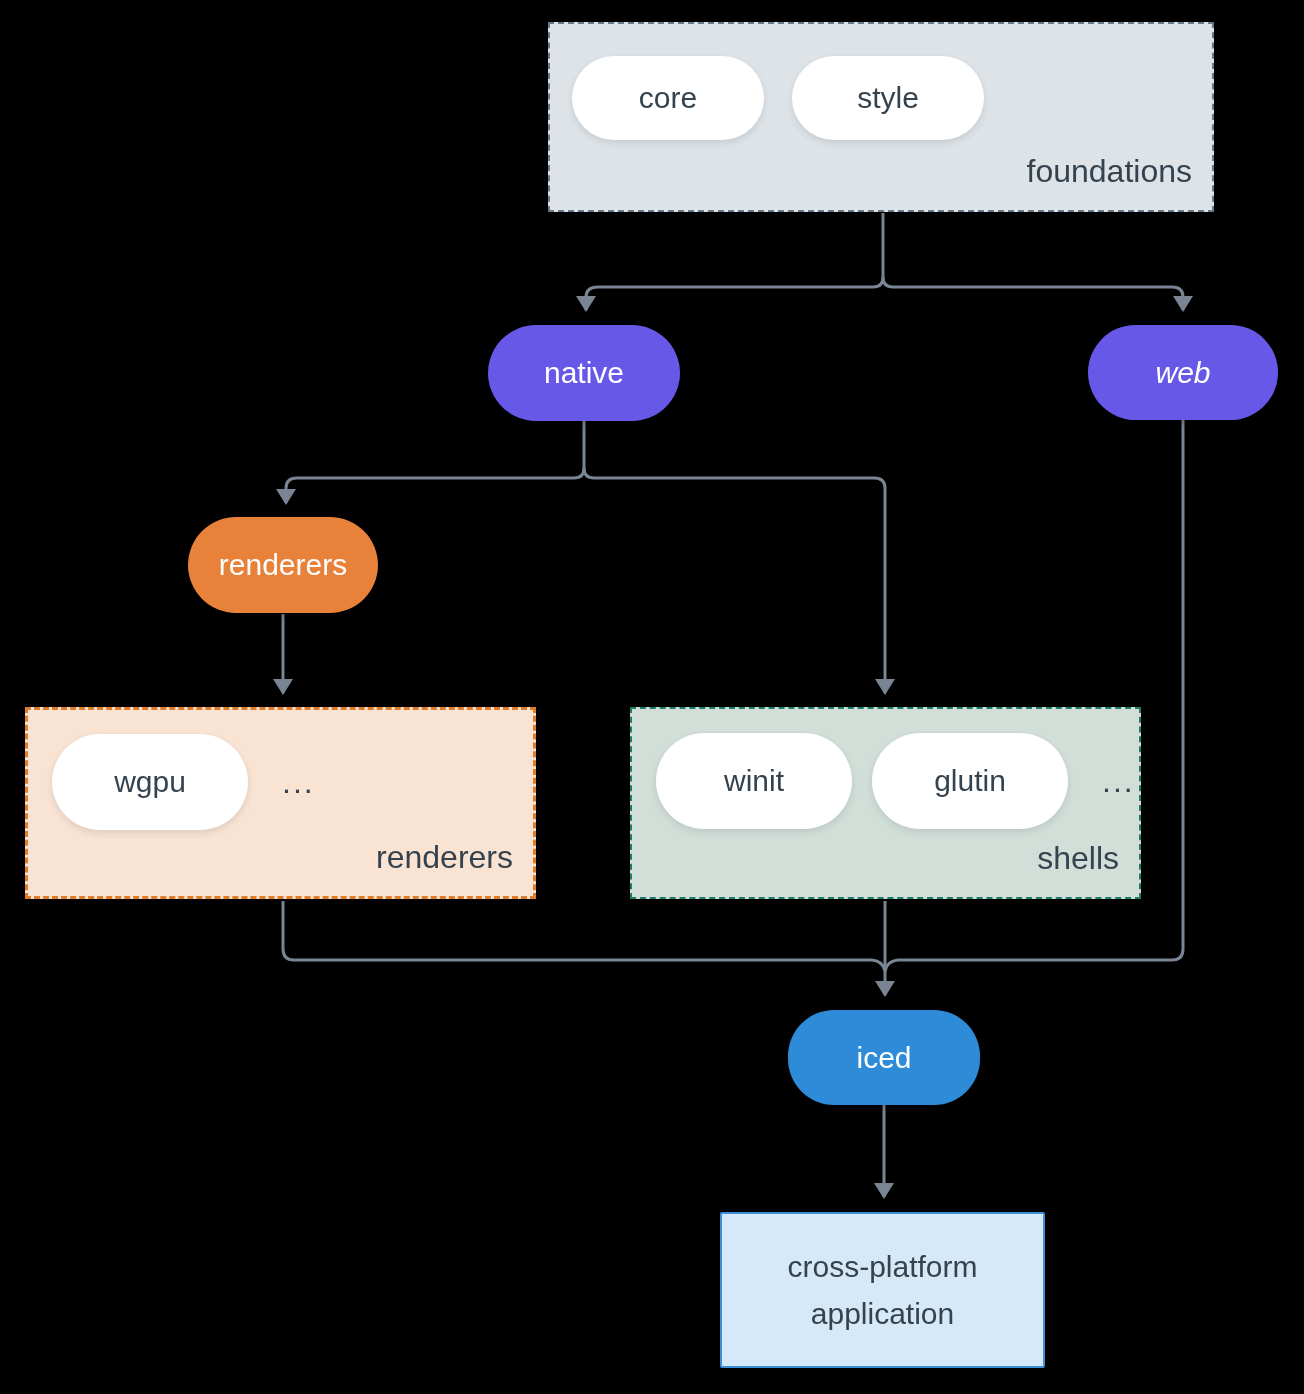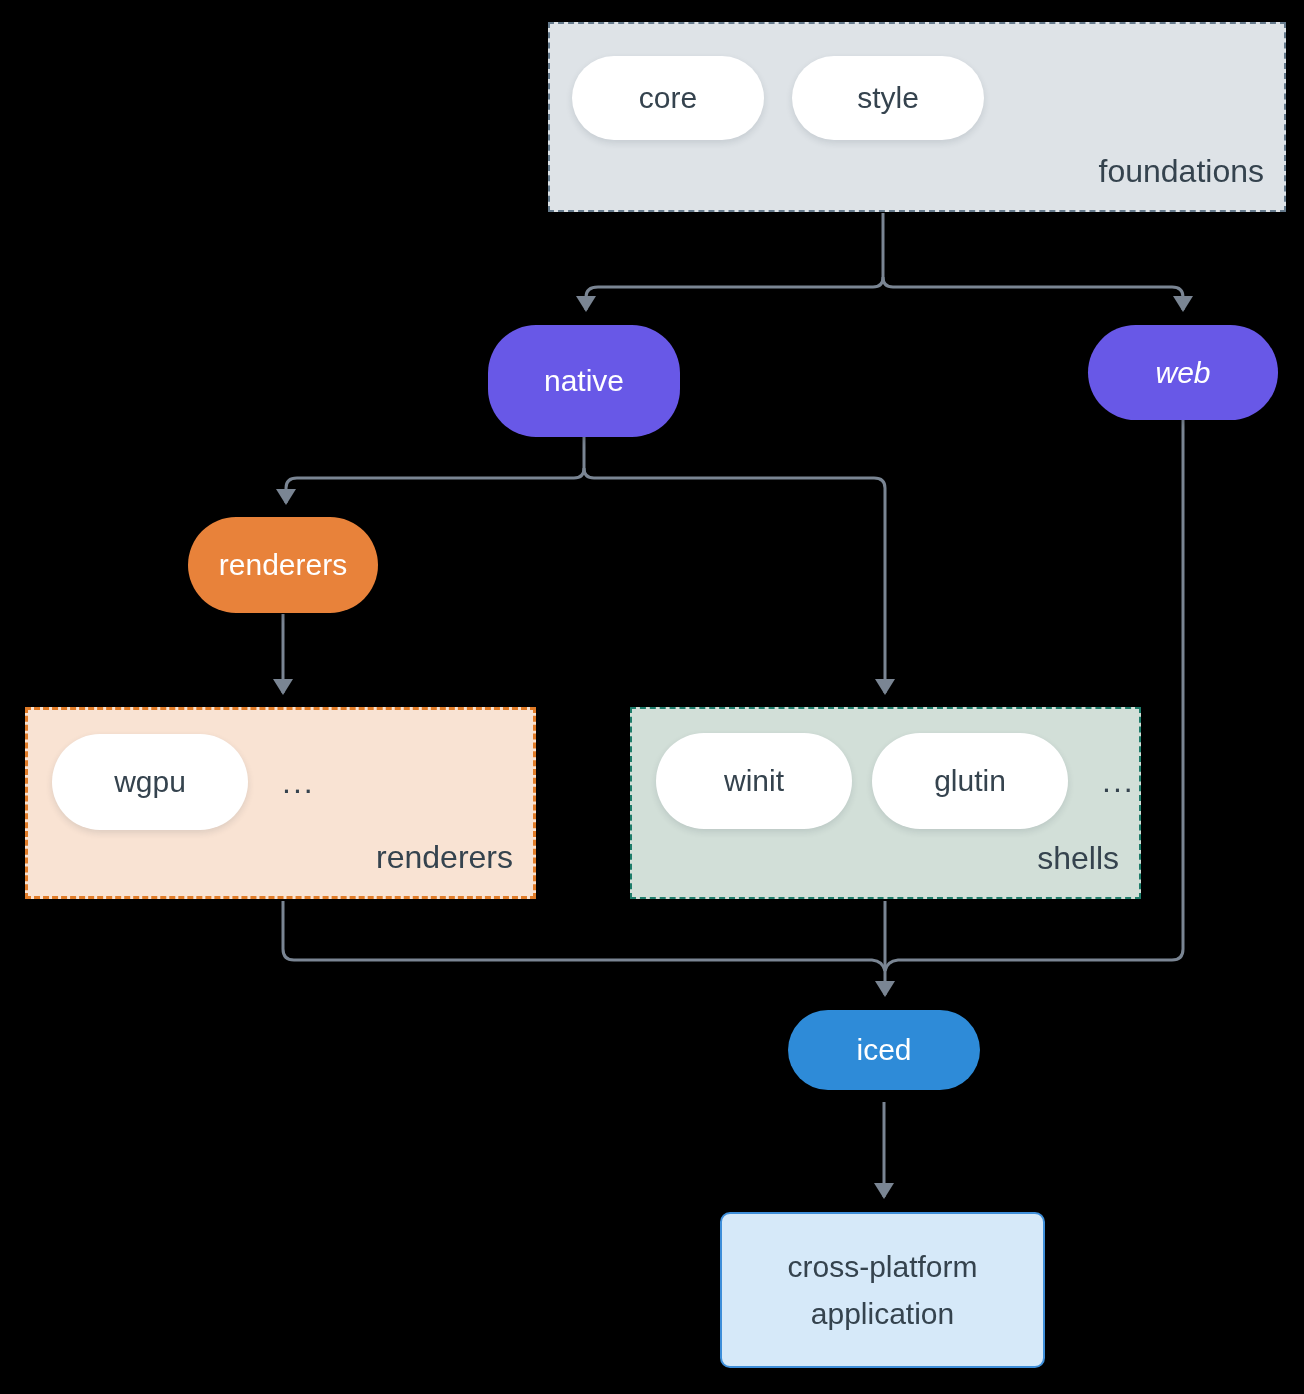--- a/index.html
+++ b/index.html
@@ -28,21 +28,21 @@
     background:var(--background);
     font-family:"Liberation Sans", sans-serif;
     overflow:hidden;
   }
   .connectors{ position:absolute; left:0; top:0; width:1304px; height:1394px; }
   .conn{ fill:none; stroke:var(--connector); stroke-width:3; stroke-linejoin:round; }
   .arrowhead-shape{ fill:var(--connector); }
 
   .group{ position:absolute; }
   .group-foundations{
-    left:548px; top:22px; width:738px; height:190px;
+    left:548px; top:22px; width:666px; height:190px;
     background:var(--foundations-fill);
     border:2px dashed var(--foundations-border);
   }
   .group-renderers{
     left:25px; top:707px; width:511px; height:192px;
     background:var(--renderers-fill);
     border:3px dashed var(--renderers-border);
   }
   .group-shells{
     left:630px; top:707px; width:511px; height:192px;
@@ -69,28 +69,28 @@
   .group-label{
     position:absolute; right:20px; bottom:20px;
     font-size:32px; color:var(--text-dark);
   }
 
   .node{
     position:absolute; display:flex; align-items:center; justify-content:center;
     color:var(--node-text-light); font-size:30px;
     box-shadow:0 3px 7px rgba(0,0,0,0.18);
   }
-  .node-native{ left:488px; top:325px; width:192px; height:112px; border-radius:48px; background:var(--native-fill); }
+  .node-native{ left:488px; top:325px; width:192px; height:96px; border-radius:48px; background:var(--native-fill); }
   .node-web{ left:1088px; top:325px; width:190px; height:95px; border-radius:48px; background:var(--web-fill);font-style:italic; }
   .node-graphics{ left:188px; top:517px; width:190px; height:96px; border-radius:48px; background:var(--graphics-fill); }
-  .node-iced{ left:788px; top:1010px; width:192px; height:80px; border-radius:46px; background:var(--iced-fill); }
+  .node-iced{ left:788px; top:1010px; width:192px; height:95px; border-radius:46px; background:var(--iced-fill); }
 
   .app-box{
     position:absolute; left:720px; top:1212px; width:325px; height:156px;
-    background:var(--app-fill); border:2px solid var(--app-border); border-radius:10px;
+    background:var(--app-fill); border:2px solid var(--app-border); border-radius:2px;
     display:flex; align-items:center; justify-content:center; text-align:center;
     color:var(--text-dark); font-size:30px; line-height:47px;
     padding:0 12px;
   }
 </style>
 </head>
 <body>
 
 <div class="canvas">
 

